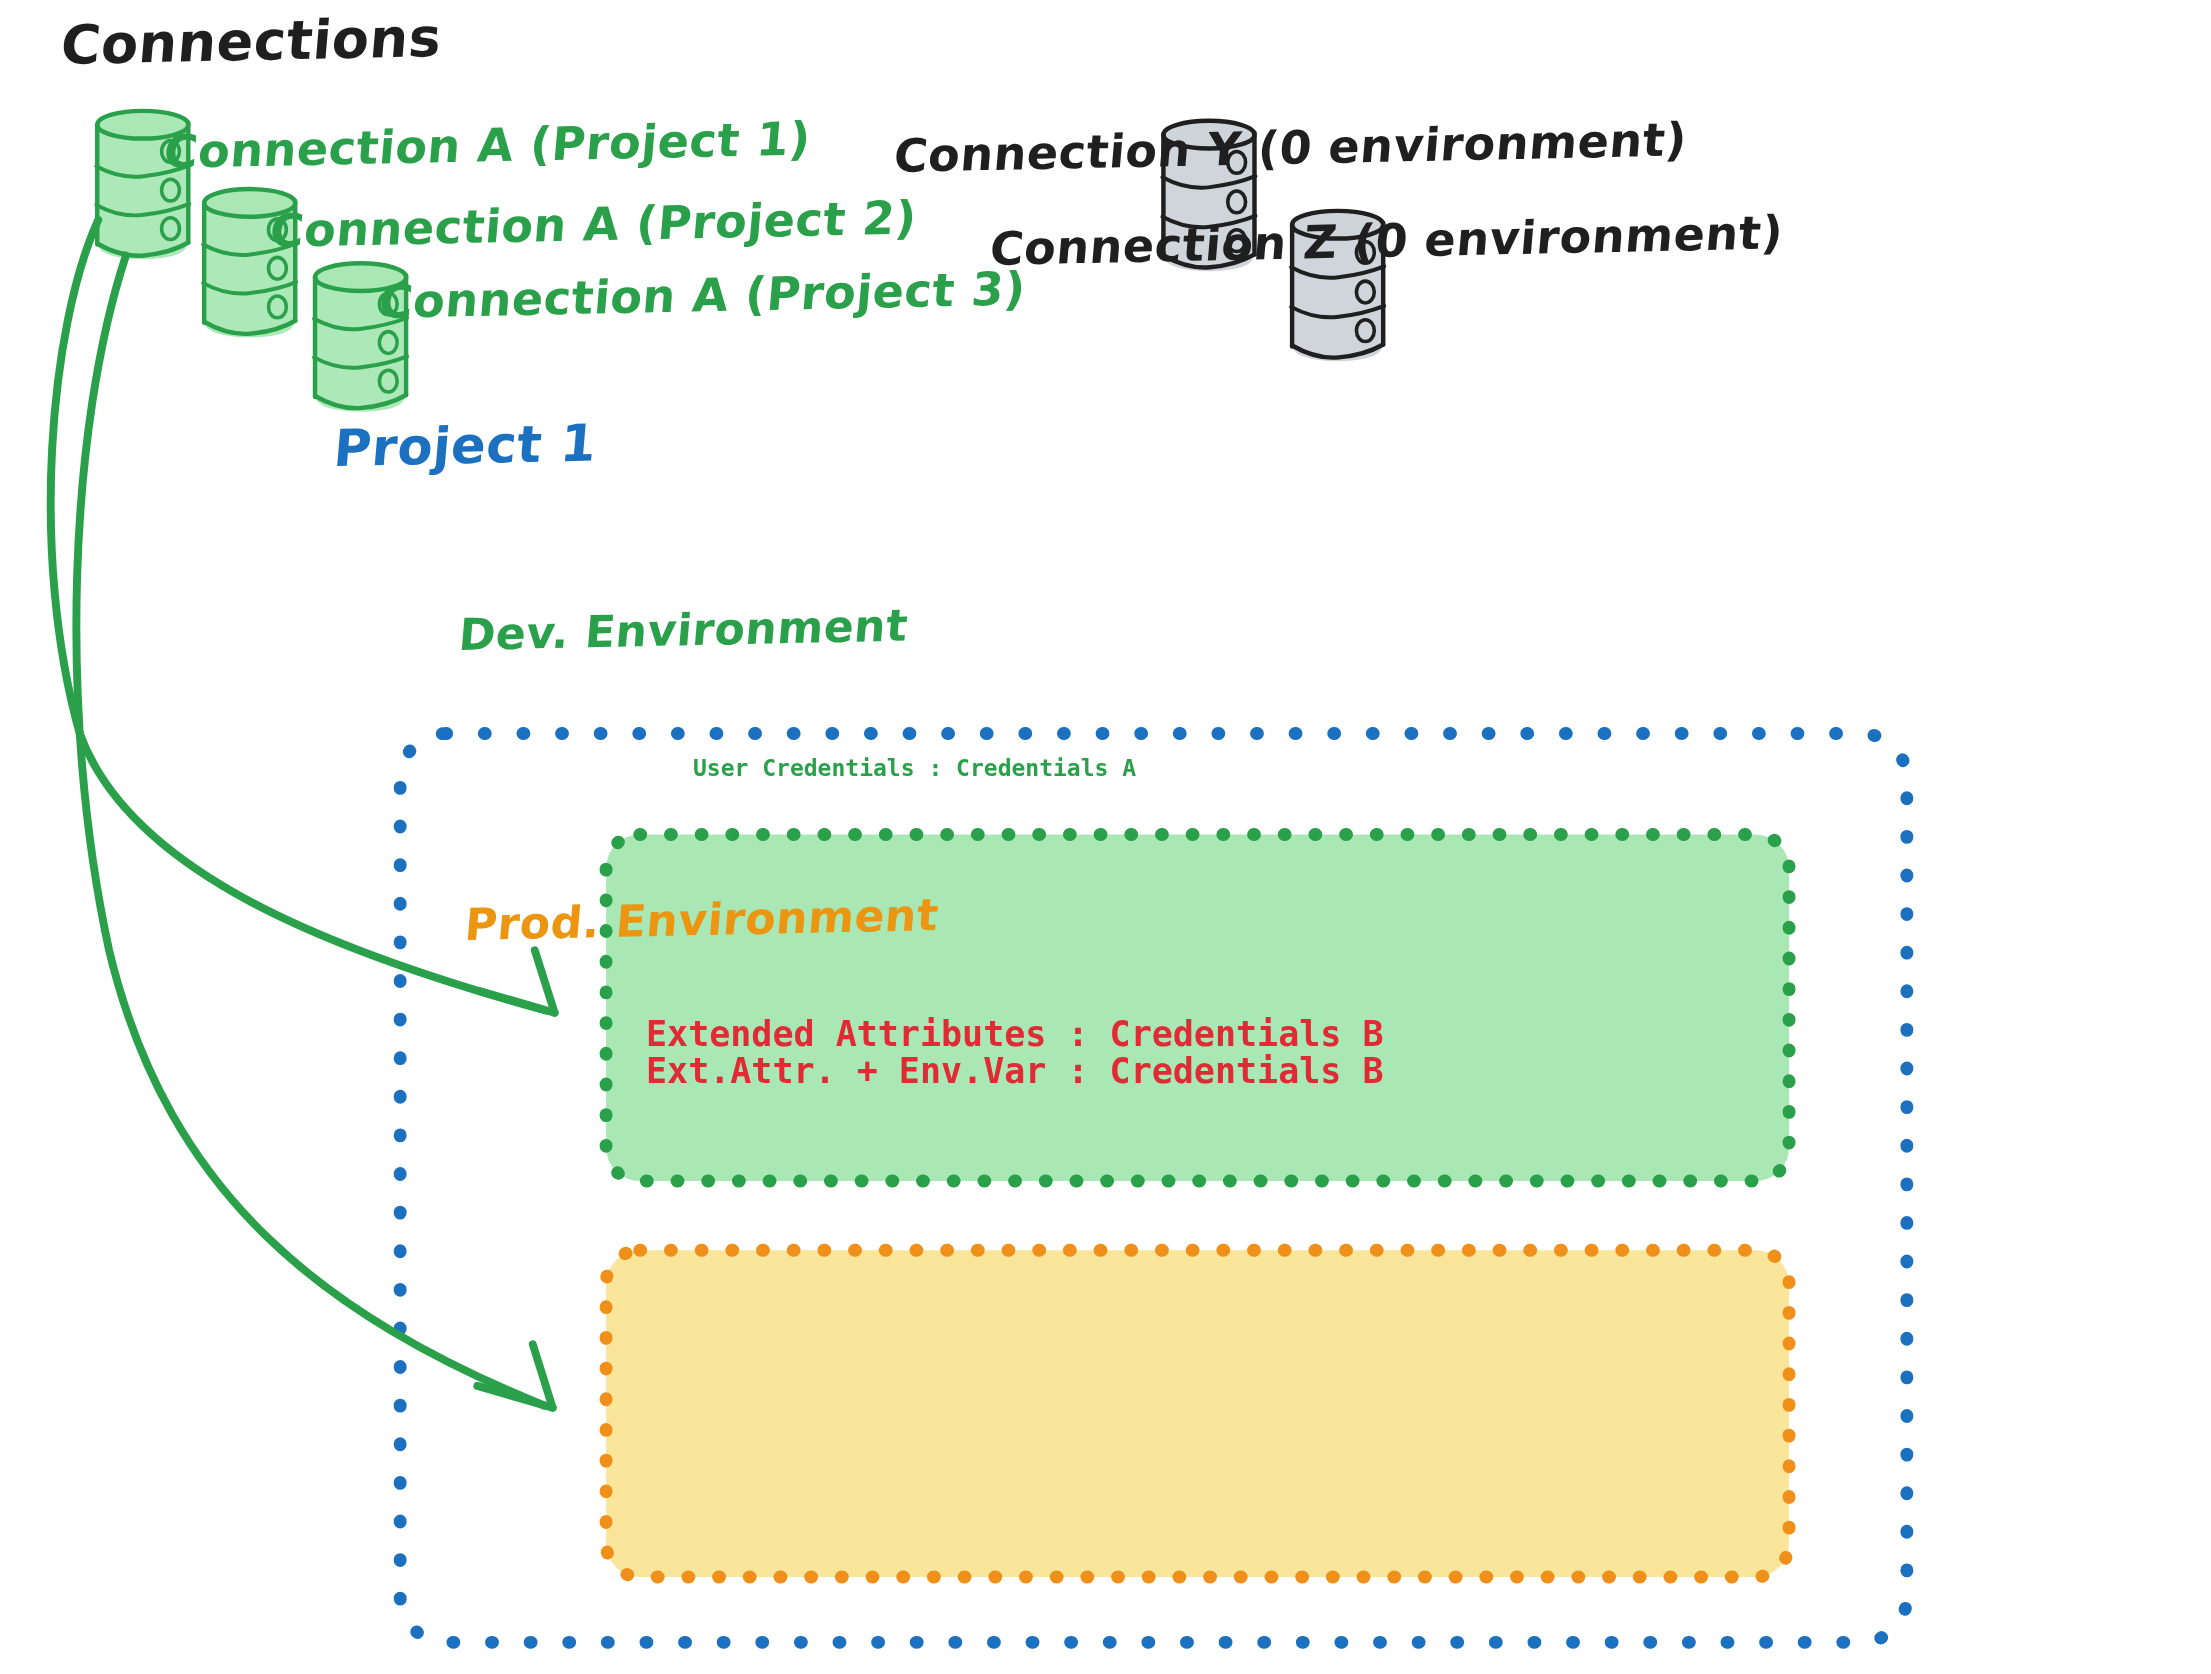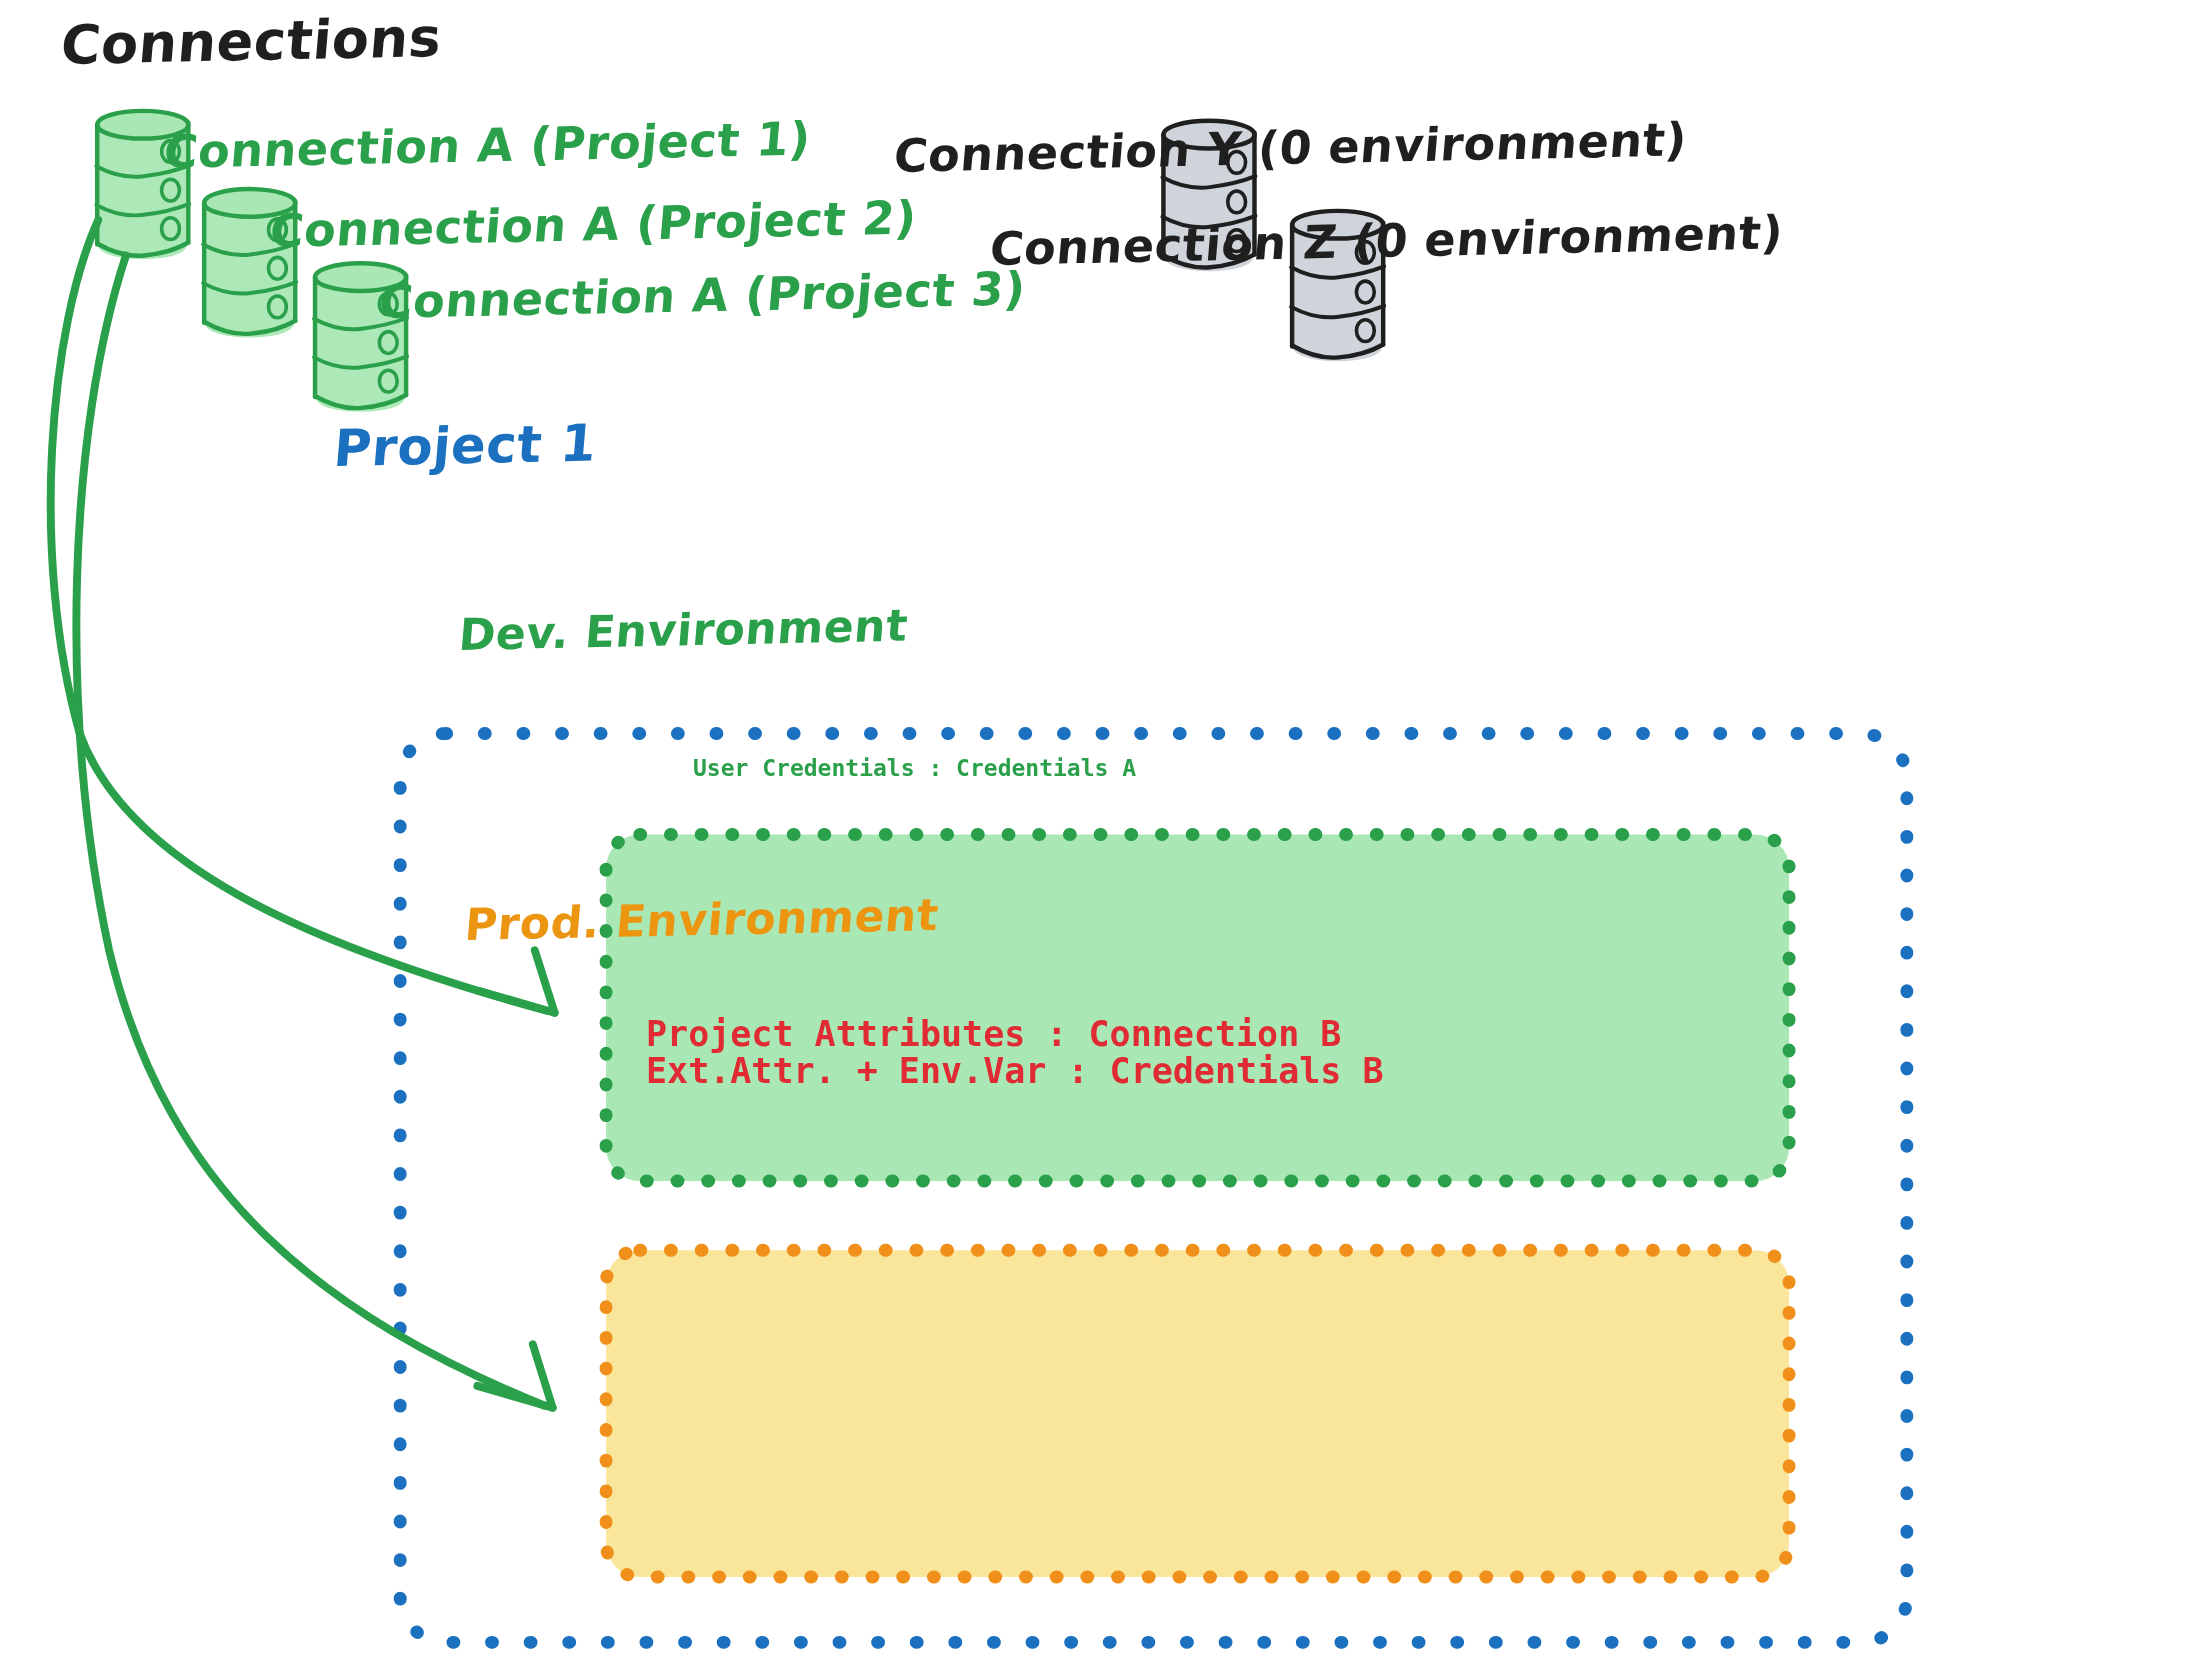--- a/index.html
+++ b/index.html
@@ -201,18 +201,18 @@
   <div class="hand-text conn-label-black" id="label-conn-z">Connection Z (0 environment)</div>
 
   <div class="hand-text" id="label-project-1">Project 1</div>
 
   <div class="hand-text" id="label-dev-env">Dev. Environment</div>
 
   <div class="mono-text" id="text-user-credentials">User Credentials : Credentials A</div>
 
   <div class="hand-text" id="label-prod-env">Prod. Environment</div>
 
-  <div class="mono-text" id="text-ext-attributes">Project Attributes : Connection B</div>
+  <div class="mono-text" id="text-ext-attributes">Extended Attributes : Credentials B</div>
 
   <div class="mono-text" id="text-ext-attr-env-var">Ext.Attr. + Env.Var : Credentials B</div>
 
 </div>
 
 
 </body></html>

